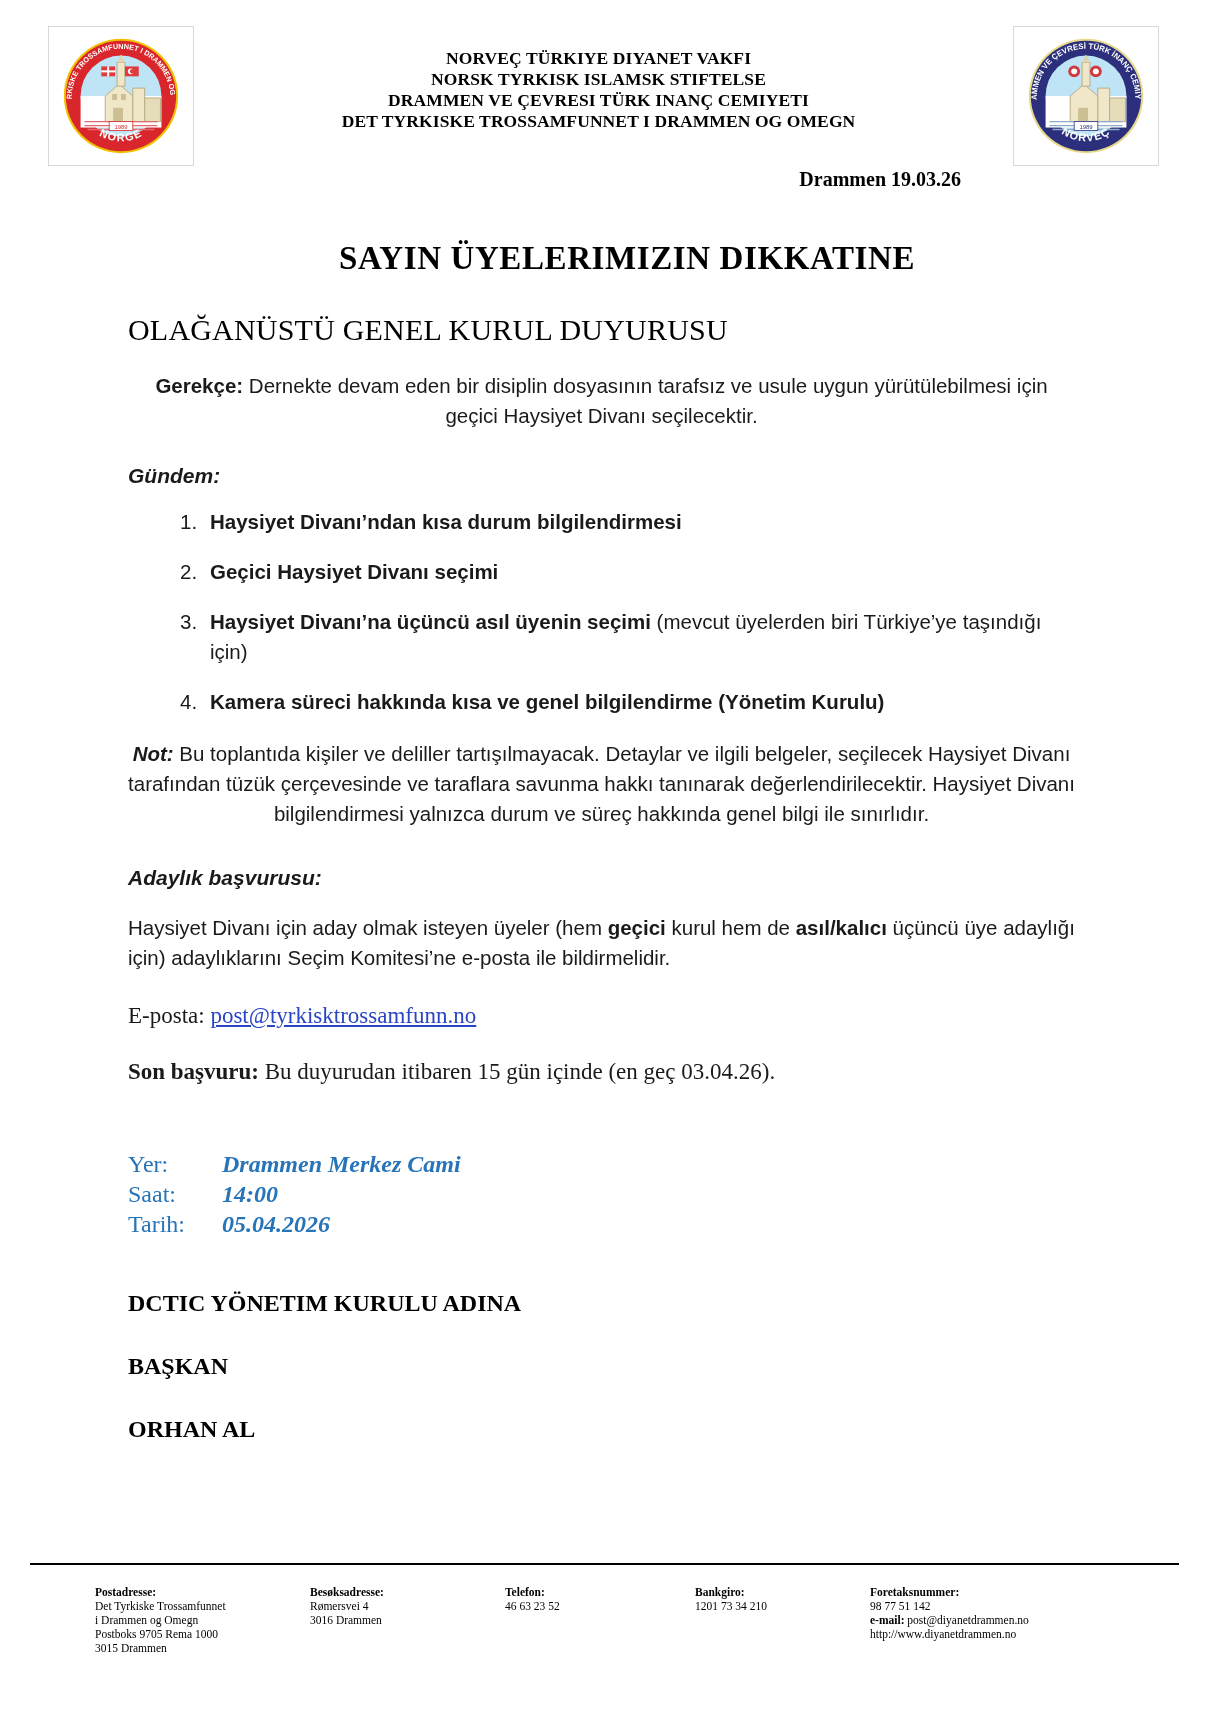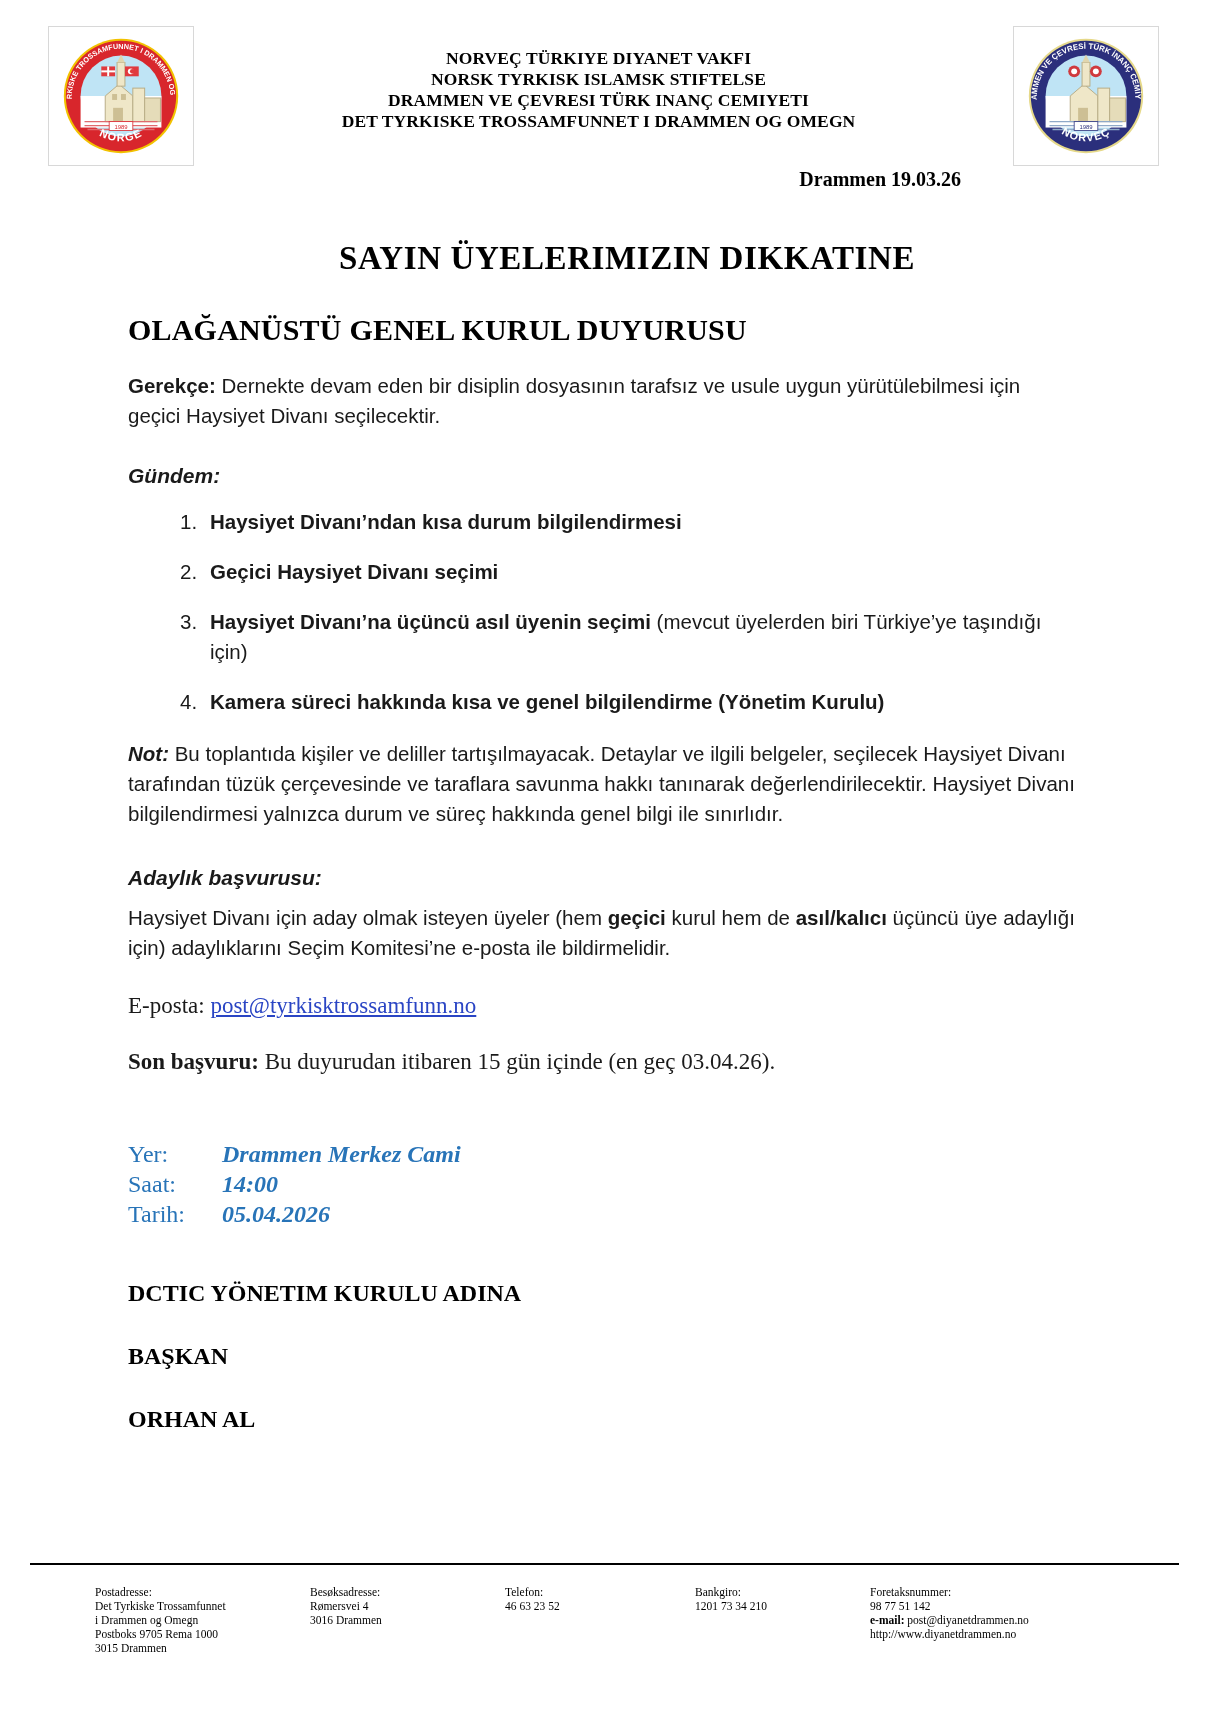--- a/index.html
+++ b/index.html
@@ -73,36 +73,36 @@
     text-align: center;
     font-family: "Liberation Serif", serif;
     font-weight: bold;
     font-size: 33px;
     letter-spacing: 0.6px;
     padding-left: 45px;
   }
   .sub-title {
     margin: 36px 0 0 128px;
     font-family: "Liberation Serif", serif;
-    font-weight: bold;
+    font-weight: normal;
     font-size: 30px;
     letter-spacing: 0.2px;
   }
 
   
   .content {
     margin: 0 134px 0 128px;
     font-family: "Liberation Sans", sans-serif;
     font-size: 20.5px;
     line-height: 30px;
     color: #1a1a1a;
   }
   .para {
     margin-top: 24px;
-    text-align: left;
+    text-align: center;
   }
   .lead-bold { font-weight: bold; }
   .lead-bolditalic { font-weight: bold; font-style: italic; }
   .agenda-head {
     margin-top: 30px;
     font-weight: bold;
     font-style: italic;
     font-size: 21px;
   }
   .agenda {
@@ -126,21 +126,21 @@
   .agenda li .strong { font-weight: bold; }
   .agenda li .plain { font-weight: normal; }
 
   .note-block { margin-top: 22px; }
   .apply-head {
     margin-top: 34px;
     font-weight: bold;
     font-style: italic;
     font-size: 21px;
   }
-  .apply-body { margin-top: 10px; }
+  .apply-body { margin-top: 20px; }
   b.inline { font-weight: bold; }
 
   .email-line { margin-top: 28px; font-family: "Liberation Serif", serif; font-size: 23px; }
   .email-link {
     color: #2a45c4;
     text-decoration: underline;
   }
   .deadline-line {
     margin-top: 26px;
     font-family: "Liberation Serif", serif;
@@ -192,21 +192,21 @@
     left: 95px;
     right: 40px;
     display: flex;
   }
   .fcol {
     font-family: "Liberation Serif", serif;
     font-size: 11.5px;
     line-height: 14px;
     color: #000;
   }
-  .fcol .fh { font-weight: normal; }
+  .fcol .fh { font-weight: bold; }
   .fcol.c1 { width: 215px; }
   .fcol.c2 { width: 195px; }
   .fcol.c3 { width: 190px; }
   .fcol.c4 { width: 175px; }
   .fcol.c5 { width: 220px; }
   .fcol b.ek { font-weight: bold; }
 </style>
 </head>
 <body>
 

